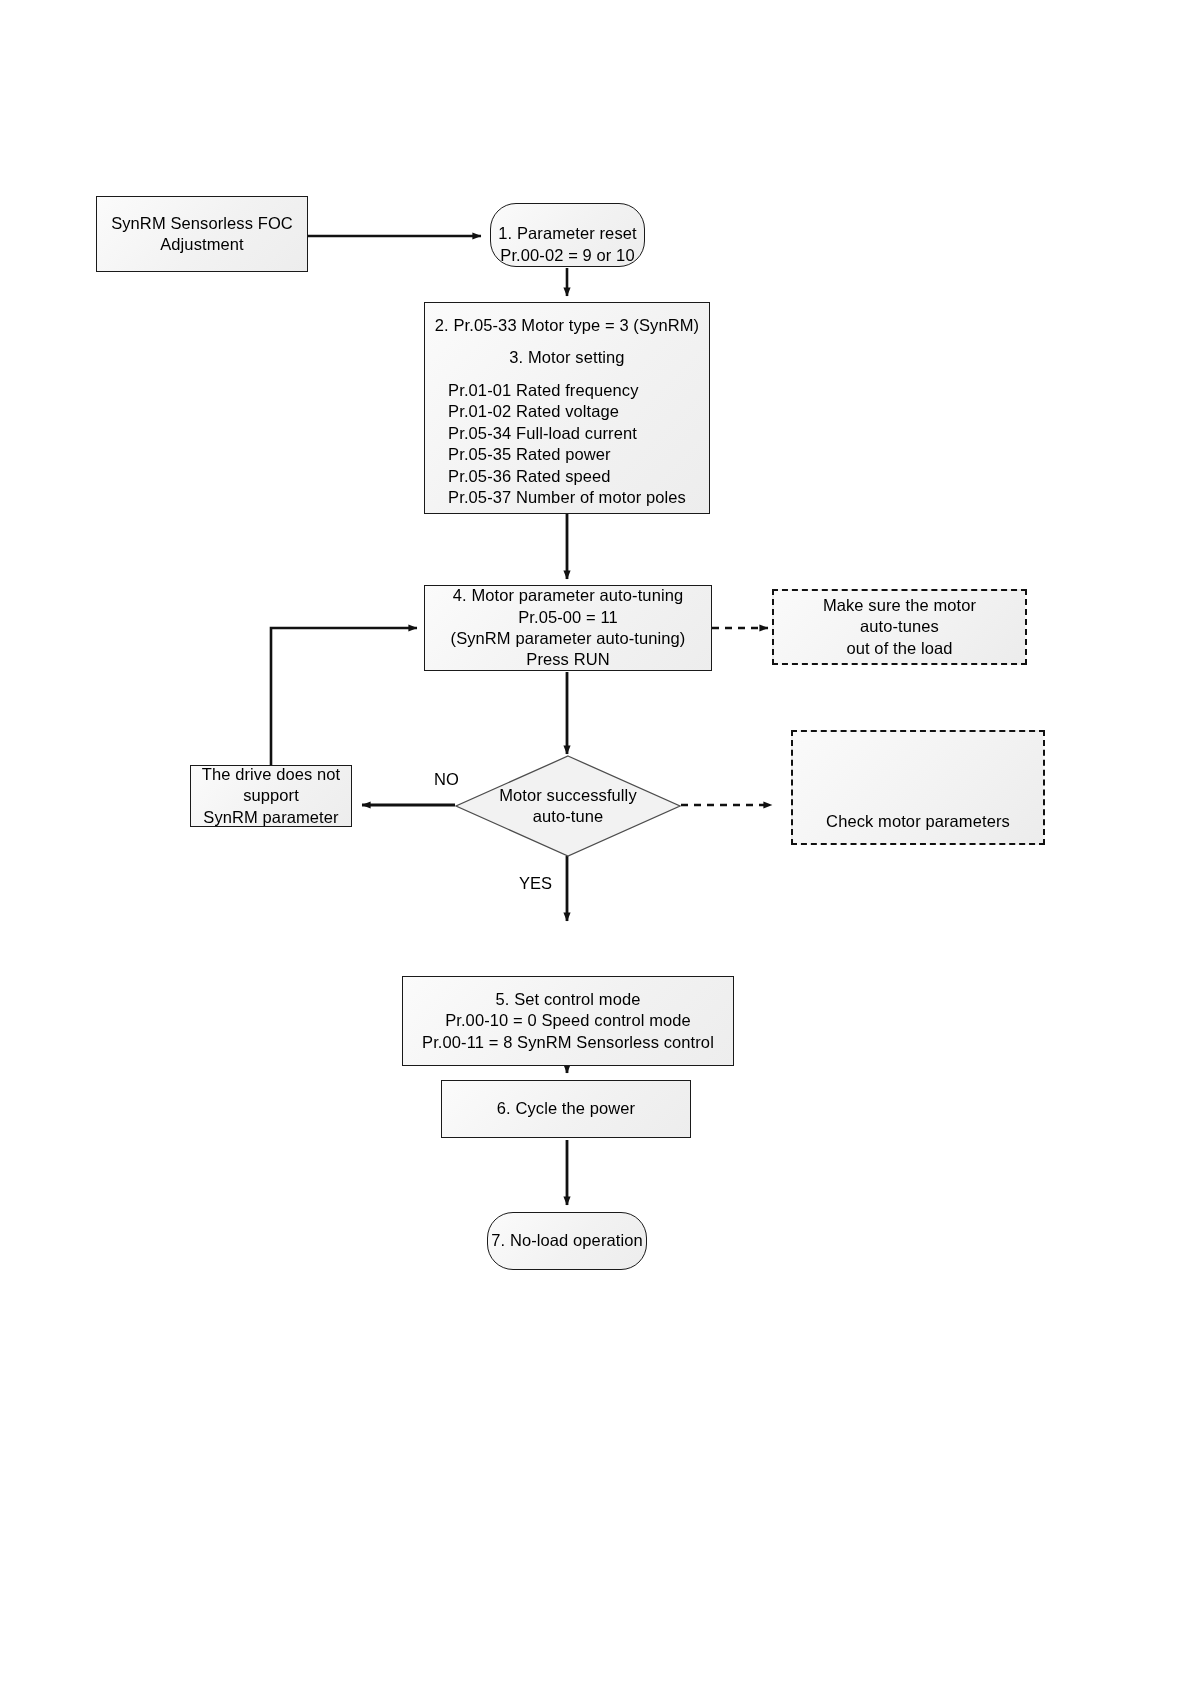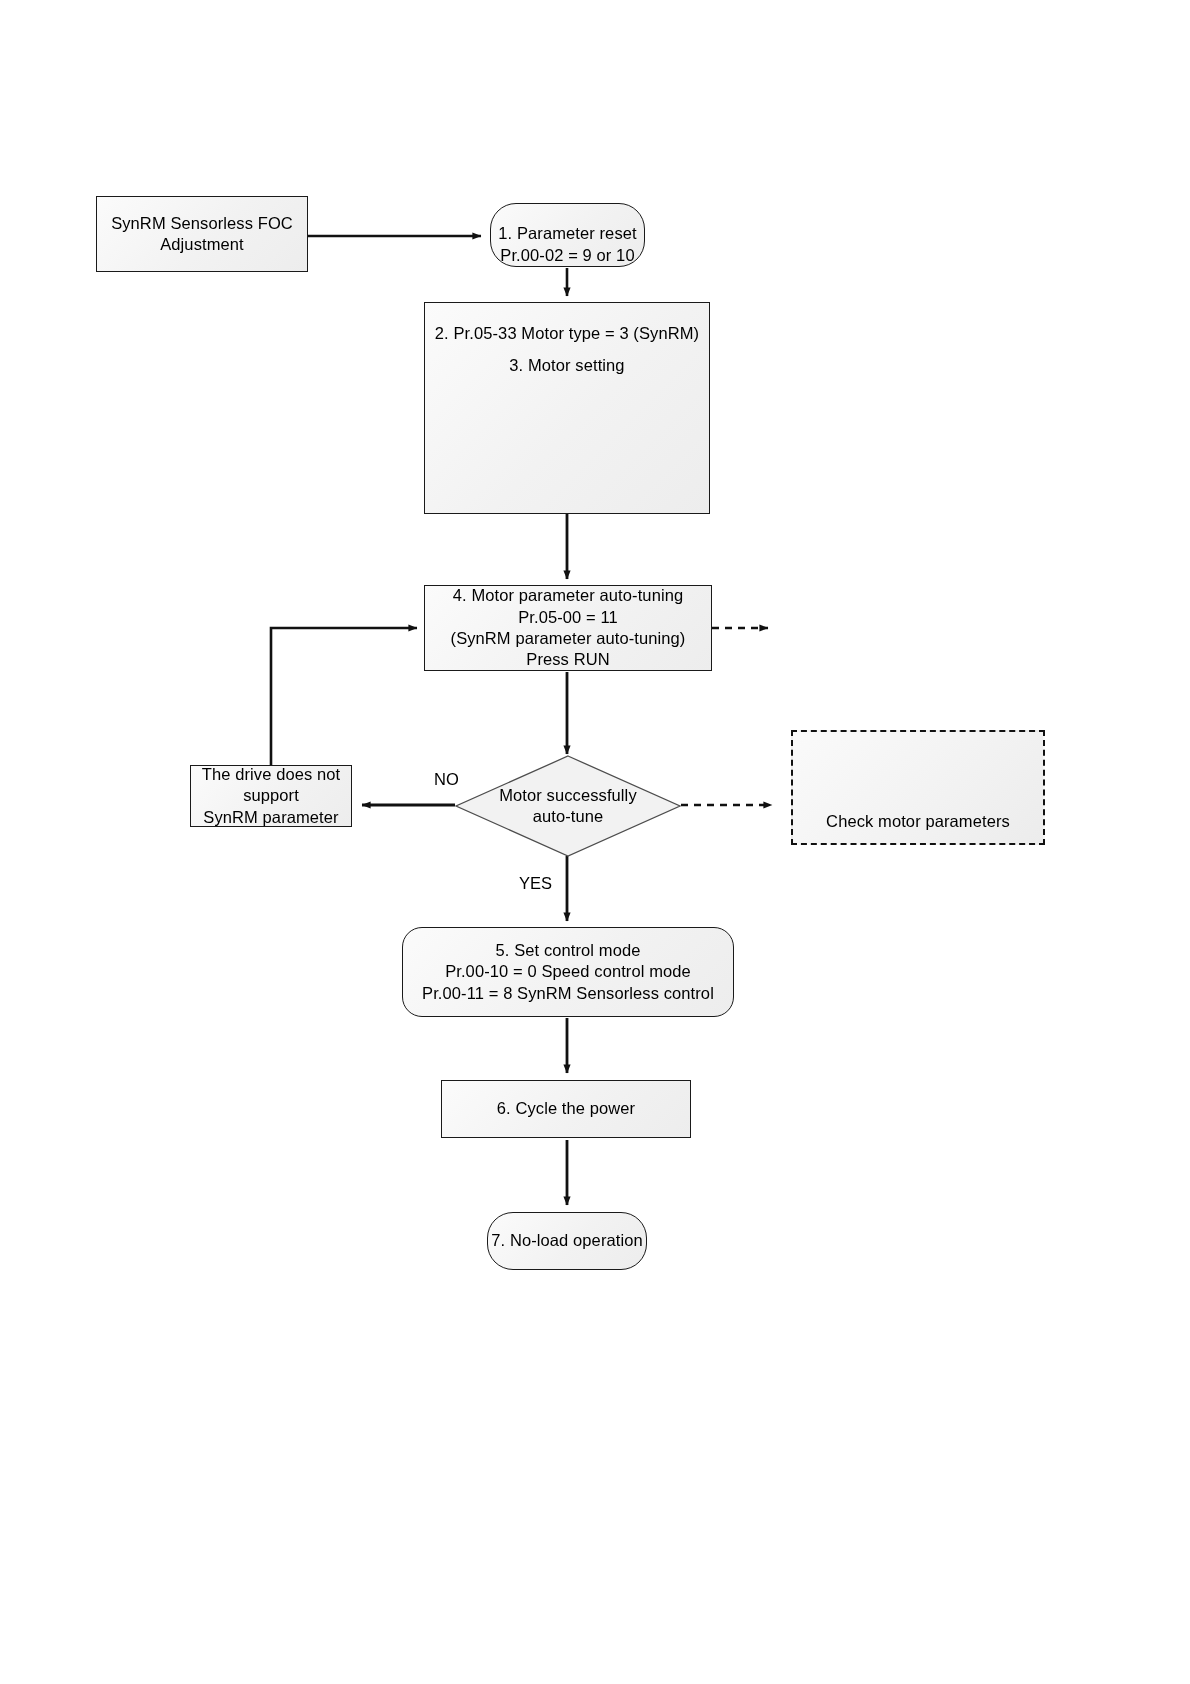--- a/index.html
+++ b/index.html
@@ -120,34 +120,47 @@
   <div class="node" style="left:96px; top:196px; width:212px; height:76px;">
     <span class="line">SynRM Sensorless FOC</span>
     <span class="line">Adjustment</span>
   </div>
 
   <div class="node rounded" style="left:490px; top:203px; width:155px; height:64px;justify-content:flex-end;">
     <span class="line">1. Parameter reset</span>
     <span class="line">Pr.00-02 = 9 or 10</span>
   </div>
 
-  <div class="node" style="left:424px; top:302px; width:286px; height:212px; justify-content:flex-start; padding-top:20px;">
+  <div class="node" style="left:424px; top:302px; width:286px; height:212px; justify-content:flex-start; padding-top:12px;">
     <span class="line">2. Pr.05-33 Motor type = 3 (SynRM)</span>
     <span class="line spacer"></span>
     <span class="line">3. Motor setting</span>
     <span class="line spacer"></span>
+    <div class="list-block">
+      <span class="line">Pr.01-01 Rated frequency</span>
+      <span class="line">Pr.01-02 Rated voltage</span>
+      <span class="line">Pr.05-34 Full-load current</span>
+      <span class="line">Pr.05-35 Rated power</span>
+      <span class="line">Pr.05-36 Rated speed</span>
+      <span class="line">Pr.05-37 Number of motor poles</span>
+    </div>
   </div>
 
   <div class="node" style="left:424px; top:585px; width:288px; height:86px;">
     <span class="line">4. Motor parameter auto-tuning</span>
     <span class="line">Pr.05-00 = 11</span>
     <span class="line">(SynRM parameter auto-tuning)</span>
     <span class="line">Press RUN</span>
   </div>
 
+  <div class="node dashed" style="left:772px; top:589px; width:255px; height:76px;">
+    <span class="line">Make sure the motor</span>
+    <span class="line">auto-tunes</span>
+    <span class="line">out of the load</span>
+  </div>
 
   <div class="node diamond" style="left:455px; top:755px; width:226px; height:102px;">
     <svg class="diamond-shape" viewBox="0 0 226 102" preserveAspectRatio="none">
       <polygon points="113,1 225,51 113,101 1,51" fill="#f2f2f2" stroke="#4d4d4d" stroke-width="1.3"></polygon>
     </svg>
     <span class="line">Motor successfully</span>
     <span class="line">auto-tune</span>
   </div>
 
   <div class="node" style="left:190px; top:765px; width:162px; height:62px;">
@@ -158,21 +171,21 @@
 
   <div class="node dashed" style="left:775px; top:730px; width:254px; height:115px; justify-content:flex-end; padding-top:12px;margin-left:16px;">
     <span class="line">Check motor parameters</span>
     <span class="line spacer"></span>
   </div>
 
   <div class="label" style="left:418px; top:770px;margin-left:16px;">NO</div>
 
   <div class="label" style="left:519px; top:874px;">YES</div>
 
-  <div class="node" style="left:402px; top:927px; width:332px; height:90px;border-radius:20px;">
+  <div class="node" style="left:402px; top:976px; width:332px; height:90px;">
     <span class="line">5. Set control mode</span>
     <span class="line">Pr.00-10 = 0 Speed control mode</span>
     <span class="line">Pr.00-11 = 8 SynRM Sensorless control</span>
   </div>
 
   <div class="node" style="left:441px; top:1080px; width:250px; height:58px;">
     <span class="line">6. Cycle the power</span>
   </div>
 
   <div class="node rounded" style="left:487px; top:1212px; width:160px; height:58px;">

